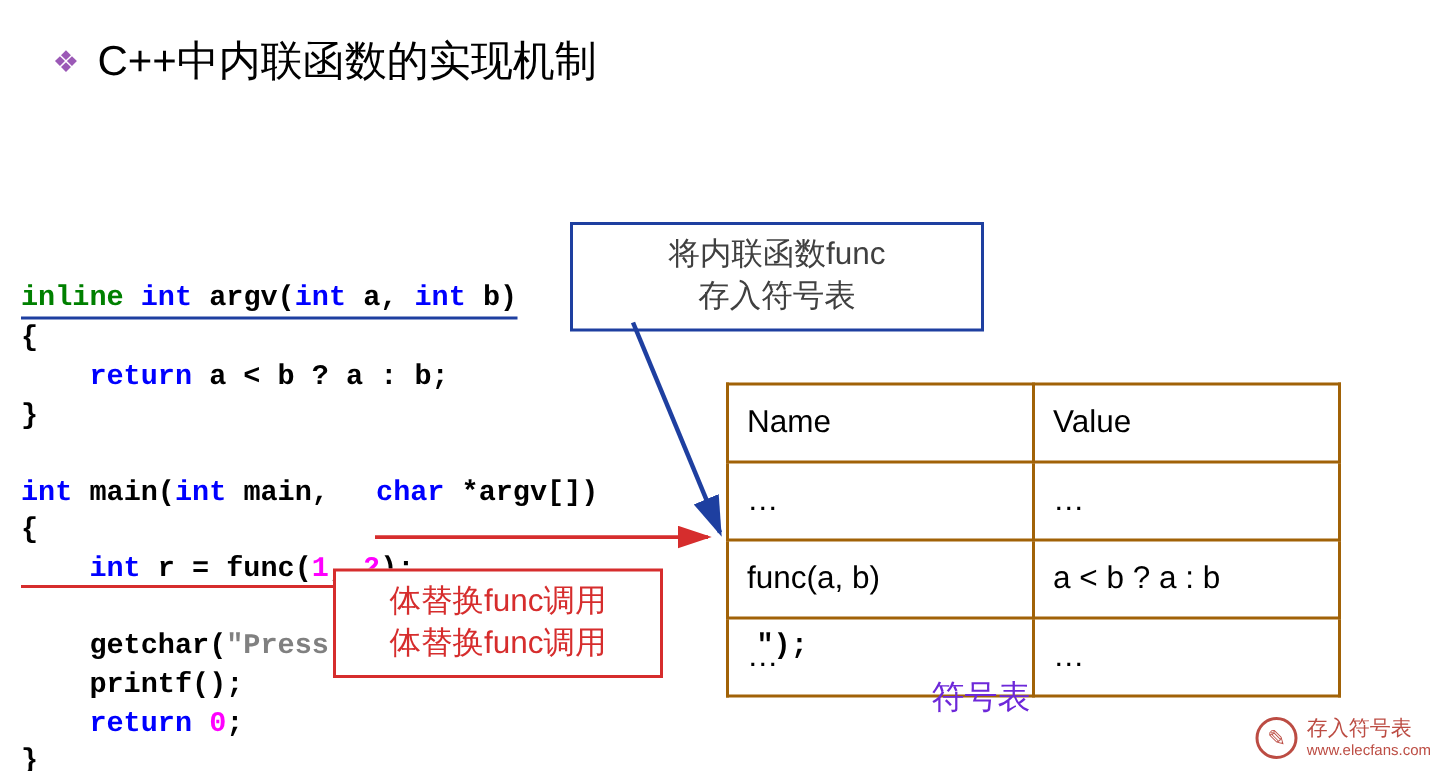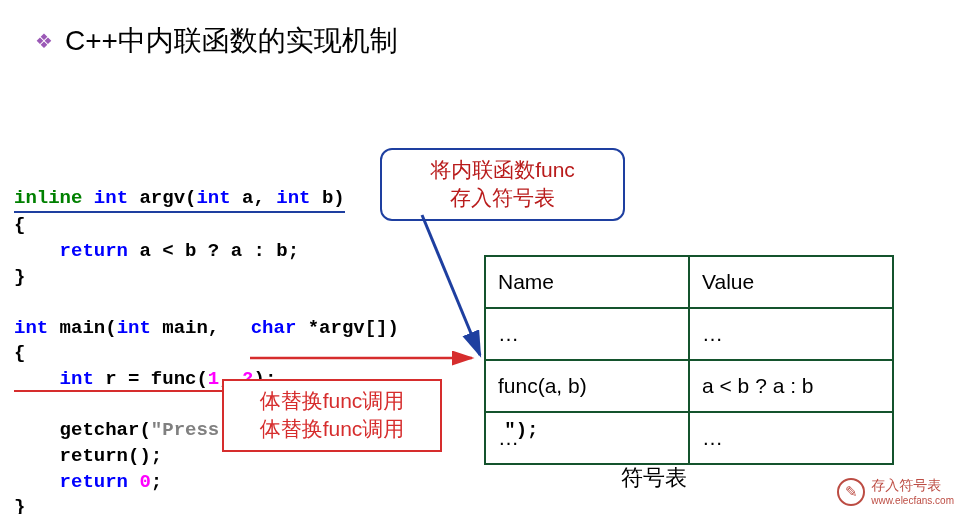--- a/index.html
+++ b/index.html
@@ -53,52 +53,50 @@
     background: #fff;
     font-size: 21px;
     text-align: center;
     padding: 6px 14px;
     line-height: 1.35;
   }
   .callout-blue {
     top: 148px;
     left: 380px;
     border-color: #1e3fa0;
-    color: #b91c1c;
-    width: 245px;
-    border-radius: 12px;
+    color: #404040;
+    width: 276px;
   }
   .callout-red {
     top: 379px;
     left: 222px;
     border-color: #d62d2d;
     color: #d62d2d;
     width: 220px;
   }
   .symbol-table {
     position: absolute;
     top: 255px;
     left: 484px;
     border-collapse: collapse;
     font-size: 21px;
   }
   .symbol-table td {
-    border: 2px solid #14532d;
+    border: 2px solid #a16207;
     padding: 6px 12px;
     height: 52px;
   }
   .col-name { width: 204px; }
   .col-value { width: 204px; }
   .table-caption {
     position: absolute;
     top: 450px;
     left: 621px;
     font-size: 22px;
-    color: #000000;
-    margin-top: 13px;
+    color: #6d28d9;
   }
   .arrow-svg {
     position: absolute;
     top: 0;
     left: 0;
     width: 964px;
     height: 514px;
     pointer-events: none;
   }
   .watermark {
@@ -135,21 +133,21 @@
 <span class="sig-line"><span class="kw-inline">inline</span> <span class="kw-int">int</span><span> argv(</span><span class="kw-int">int</span><span> a, </span><span class="kw-int">int</span><span> b)</span></span>
 <span>{</span>
 <span class="kw-return">    return</span><span> a &lt; b ? a : b;</span>
 <span>}</span>
 
 <span class="kw-int">int</span><span> main(</span><span class="kw-int">int</span><span> main, </span><span class="kw-char">char</span><span> *argv[])</span>
 <span>{</span>
 <span class="var-r"><span class="kw-int">    int</span><span> r = func(</span><span class="kw-num">1</span><span>, </span><span class="kw-num">2</span><span>);</span></span>
 
 <span>    getchar(</span><span class="kw-str">"Press en</span>                      <span>");</span>
-<span>    return();</span>
+<span>    printf();</span>
 <span class="kw-return">    return</span><span> </span><span class="kw-num">0</span><span>;</span>
 <span>}</span>
 </div>
 
 <div class="callout callout-blue">
   <div>将内联函数func</div>
   <div>存入符号表</div>
 </div>
 
 <div class="callout callout-red">

